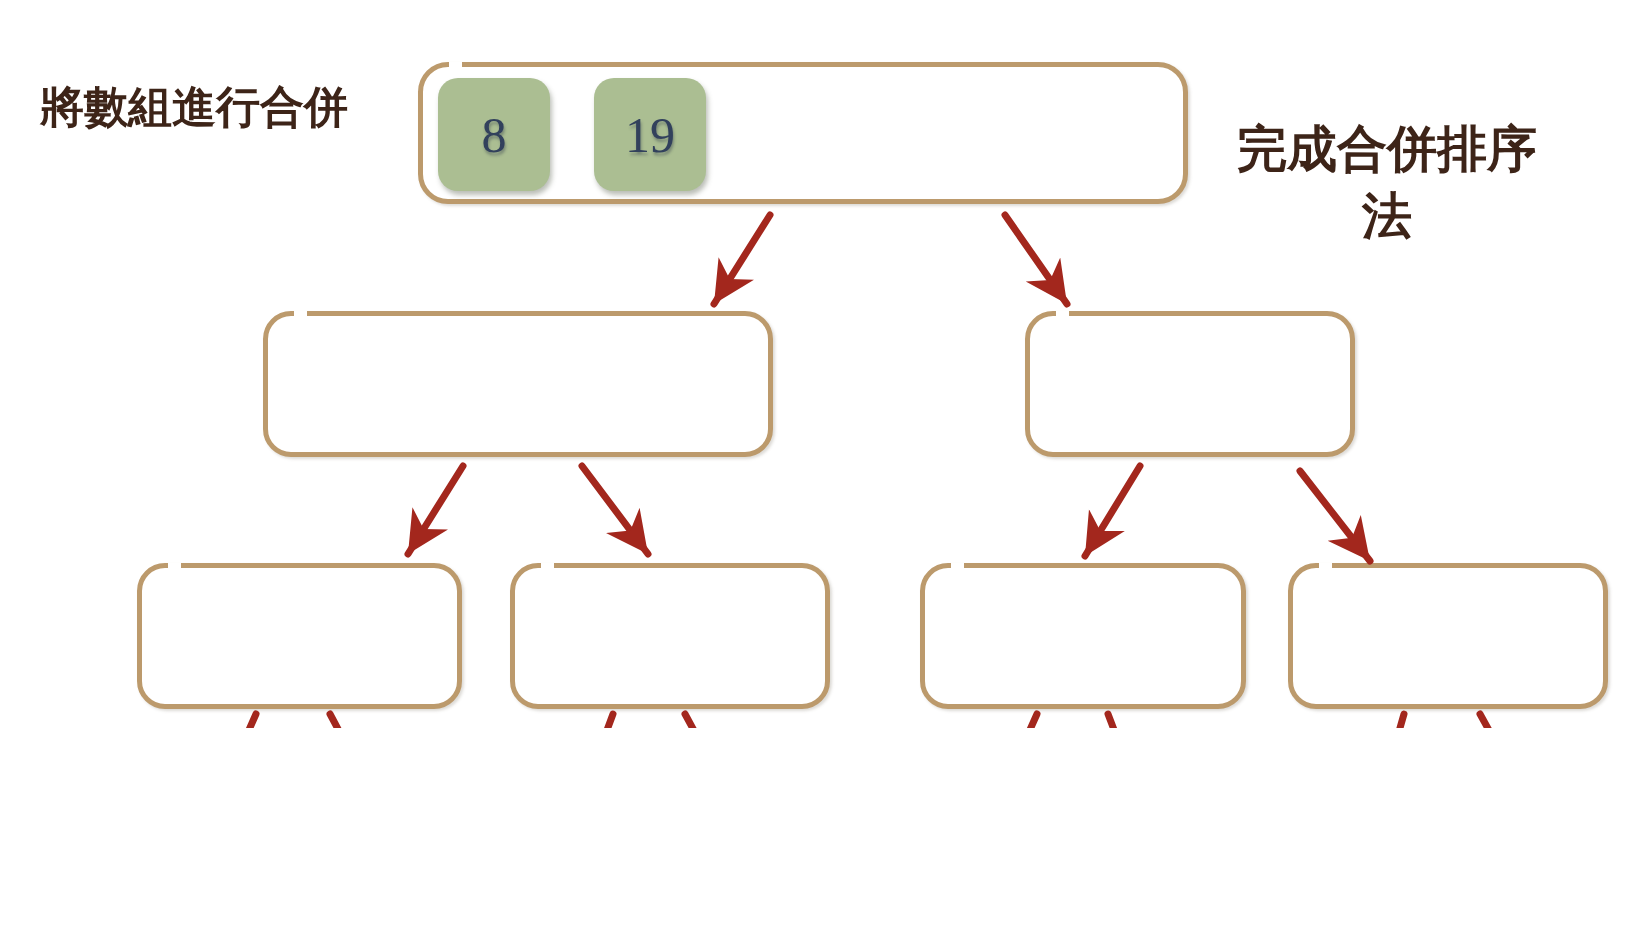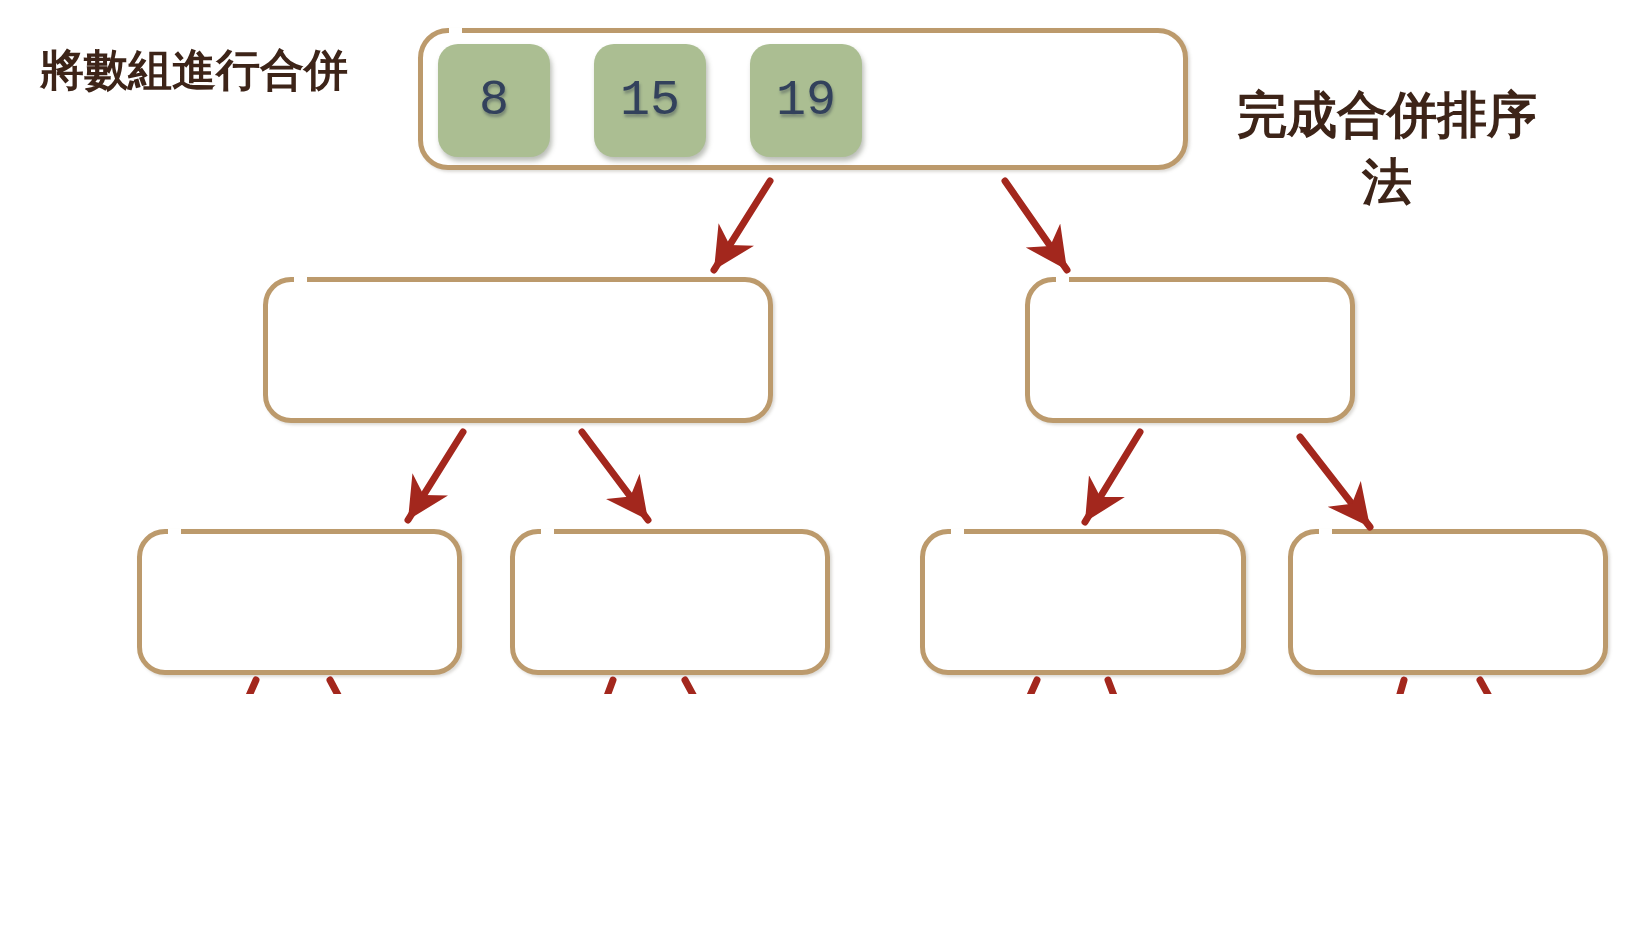--- a/index.html
+++ b/index.html
@@ -1,18 +1,18 @@
 <!DOCTYPE html>
 <html><head>
 <meta charset="utf-8">
 <style>
   html,body { margin:0; padding:0; background:#ffffff; }
   .canvas {
     position:relative; width:1648px; height:694px; background:#ffffff;
-    overflow:hidden; font-family:Liberation Mono, monospace;
+    overflow:hidden; font-family:Liberation Serif, serif;margin-top:34px;
   }
   svg.arrow-layer { position:absolute; left:0; top:0; z-index:2; }
 
   
   .sketch-box {
     position:absolute; box-sizing:border-box; background:#ffffff;
     border:5px solid #BC9A6C; border-radius:28px; z-index:1;
     box-shadow:2px 2px 3px rgba(120,110,95,0.25);
   }
   .sketch-box::before { 
@@ -75,21 +75,20 @@
   </svg>
 
   <div class="caption caption-left">
     <div>將數組進行合併</div>
   </div>
   <div class="caption caption-right">完成合併排序法</div>
 
   <div class="sketch-box box-root">
     <div class="root-row">
       <div class="cell">8</div>
-      <div class="cell">15</div>
       <div class="cell">19</div>
     </div>
   </div>
 
   <div class="sketch-box box-l2-a"></div>
   <div class="sketch-box box-l2-b"></div>
 
   <div class="sketch-box box-l3-a"></div>
   <div class="sketch-box box-l3-b"></div>
   <div class="sketch-box box-l3-c"></div>

